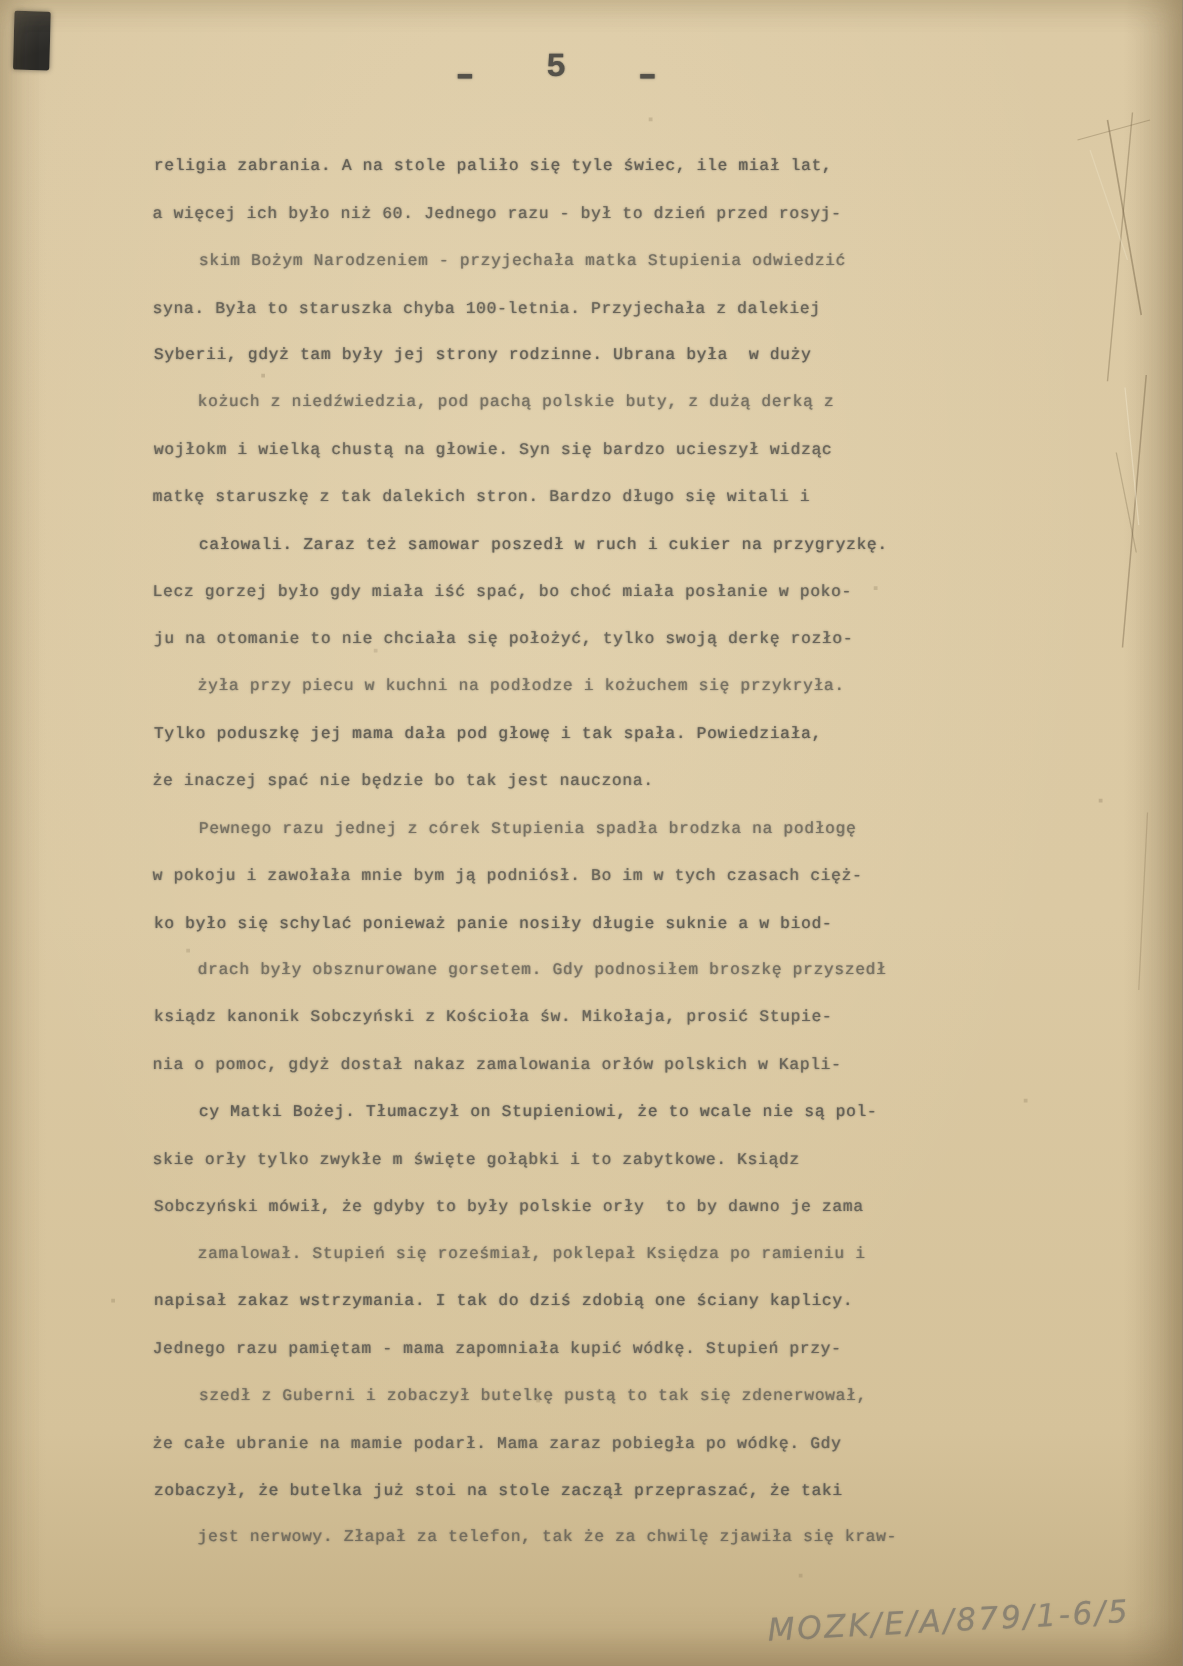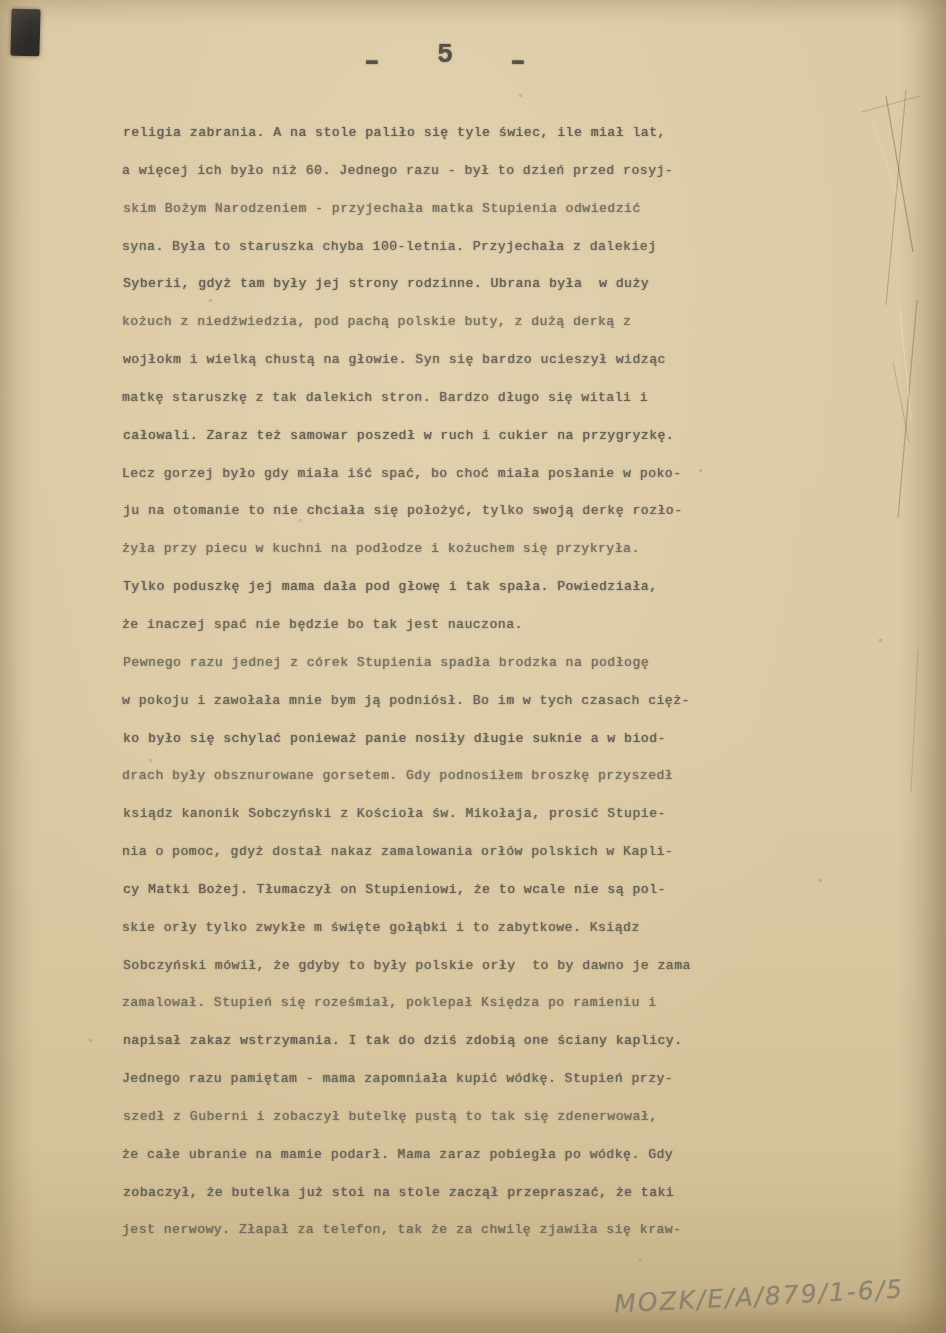--- a/index.html
+++ b/index.html
@@ -46,21 +46,21 @@
   }
   .text{
     position:absolute;left:122px;top:114px;width:812px;
     font-size:13px;line-height:37.85px;letter-spacing:.55px;
     color:#5e5b52;white-space:pre;
   }
   .text .line{
     text-shadow:0 0 1.7px rgba(94,91,82,.85), .5px 0 0 rgba(94,91,82,.45);
     opacity:.9;
   }
-  .text .line:nth-child(3n){opacity:.8;}
+  .text .line:nth-child(3n){opacity:.8;margin-left:36px;}
   .text .line:nth-child(4n+1){opacity:.95;}
   .text .line:nth-child(odd){transform:translateX(1px);}
   .footer-ref{
     position:absolute;right:42px;top:1282px;
     font-family:"DejaVu Sans",sans-serif;font-style:italic;
     font-size:25px;letter-spacing:2px;color:#8c8473;
     transform:rotate(-3deg);
     text-shadow:0 0 1px rgba(140,132,115,.6);
   }
   .creases{position:absolute;inset:0;pointer-events:none;}

